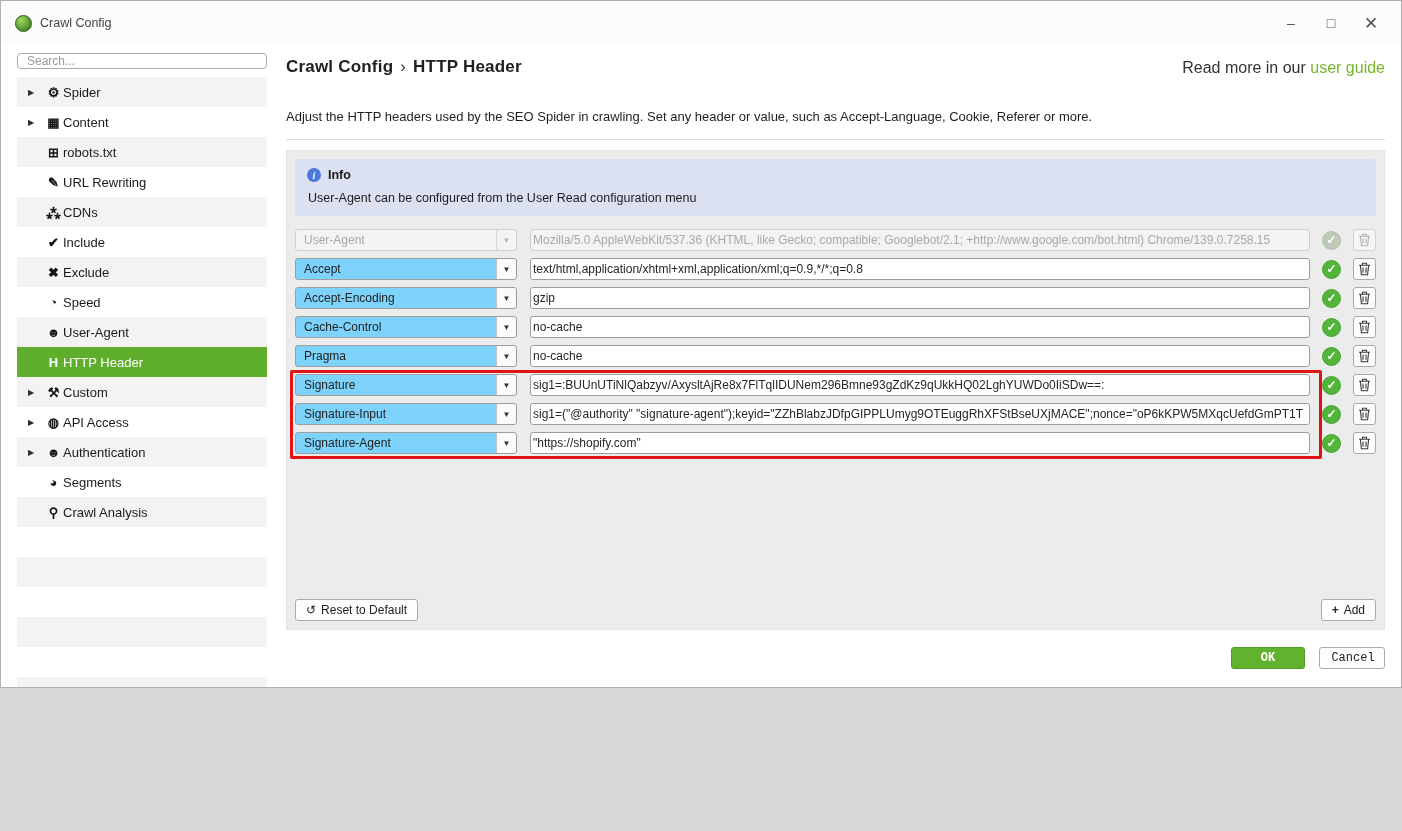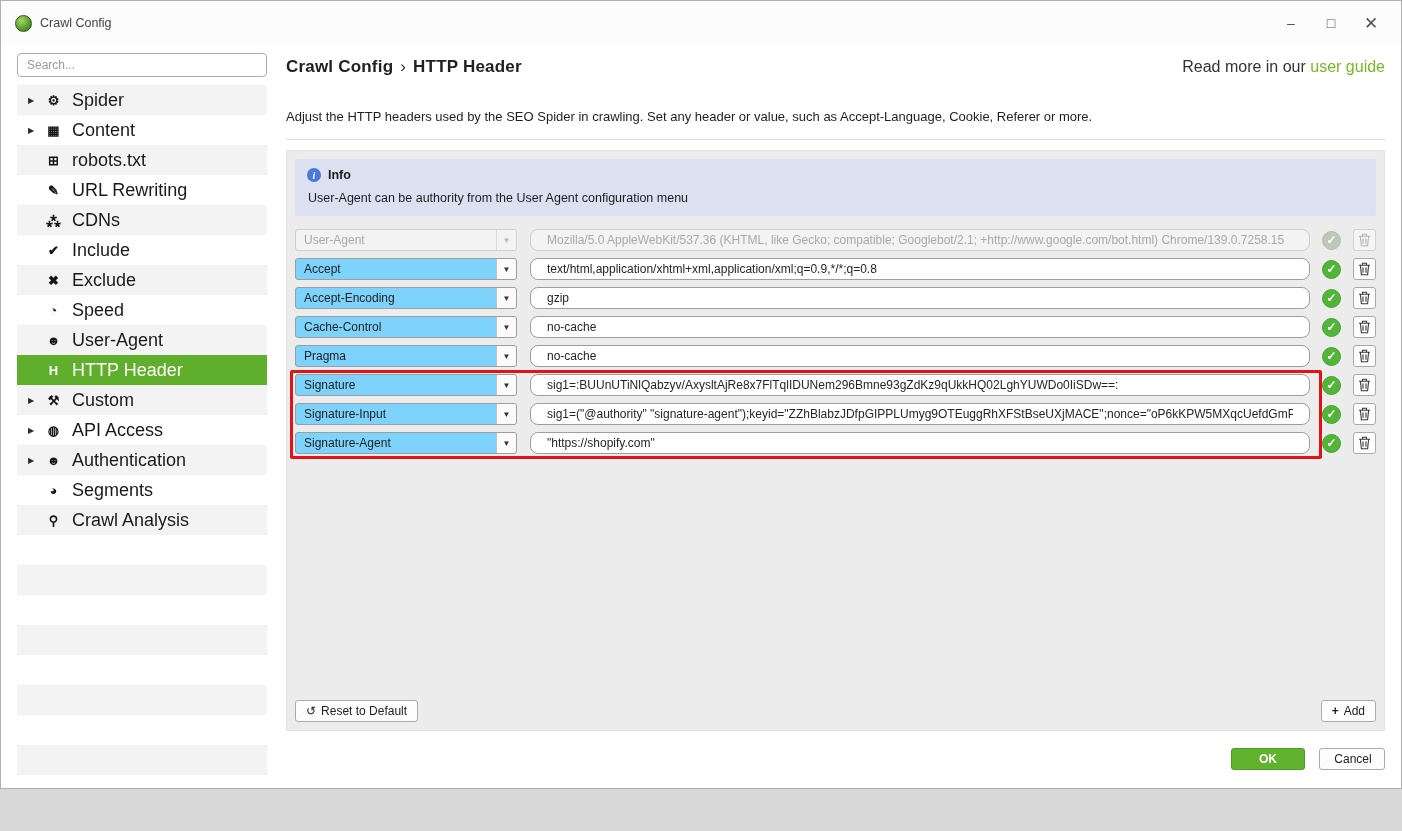--- a/index.html
+++ b/index.html
@@ -1,19 +1,19 @@
 <!DOCTYPE html>
 <html><head>
 <meta charset="utf-8">
 <style>
   * { box-sizing: border-box; }
   html,body { margin:0; padding:0; background:#d8d8d8; }
   body { width:1402px; height:831px; font-family:"Liberation Sans", sans-serif; }
 
-  .window { width:1402px; height:789px; background:#ffffff; border:1px solid #b0b0b0;
+  .window { width:1402px; height:688px; background:#ffffff; border:1px solid #b0b0b0;
             display:flex; flex-direction:column; overflow:hidden; }
 
   
   .titlebar { height:44px; flex:0 0 44px; display:flex; align-items:center; padding:0 10px 0 14px; background:#fcfcfc; }
   .app-logo { width:17px; height:17px; border-radius:50%;
               background:radial-gradient(circle at 35% 30%, #a6d95f 0%, #5e9e33 55%, #33691e 100%);
               border:1px solid #2e5d18; margin-right:8px; }
   .win-title { font-size:12.5px; color:#444; }
   .win-controls { margin-left:auto; display:flex; align-items:center; }
   .win-btn { width:40px; height:30px; display:flex; align-items:center; justify-content:center;
@@ -27,26 +27,26 @@
   .sidebar { width:250px; flex:0 0 250px; display:flex; flex-direction:column; }
   .search-input { width:250px; height:24px; border:1px solid #ababab; border-radius:4px;
                   padding:0 9px; font-size:12px; color:#333; outline:none; font-family:inherit; }
   .search-input::placeholder { color:#9a9a9a; }
   .side-list { margin-top:8px; width:250px; }
   .side-item { height:30px; display:flex; align-items:center; background:#ffffff; }
   .side-item:nth-child(odd) { background:#f3f3f3; }
   .side-item.selected { background:#5fae2c; }
   .side-item .arrow { width:14px; margin-left:7px; font-size:8px; color:#2b2b2b; text-align:center; }
   .side-item .icon  { width:19px; margin-left:6px; text-align:center; font-size:13px; color:#141414; font-weight:bold; }
-  .side-item .label { margin-left:9px; font-size:18px; color:#1a1a1a; }
+  .side-item .label { font-size:13px; color:#1a1a1a; }
   .side-item.selected .arrow, .side-item.selected .icon, .side-item.selected .label { color:#ffffff; }
 
   
   .main { flex:1; margin-left:19px; display:flex; flex-direction:column; min-height:0; }
-  .main-head { display:flex; align-items:center; margin-top:4px; }
+  .main-head { display:flex; align-items:flex-end; margin-top:4px; }
   .breadcrumb { font-size:17px; font-weight:600; color:#212121; letter-spacing:.2px; }
   .breadcrumb .sep { margin:0 7px; font-weight:400; color:#333; }
   .readmore { margin-left:auto; font-size:16px; color:#333; }
   .readmore a { color:#76b82a; text-decoration:none; }
   .description { margin-top:32px; font-size:13px; color:#1f1f1f; }
   .rule { border:none; border-top:1px solid #dedede; margin:15px 0 10px 0; }
 
   
   .panel { flex:1; background:#ececec; border:1px solid #e2e2e2; padding:8px; display:flex; flex-direction:column; min-height:0; }
 
@@ -59,21 +59,21 @@
 
   
   .rows { position:relative; }
   .hrow { display:flex; align-items:center; height:22px; margin-bottom:7px; }
   .combo { width:222px; flex:0 0 222px; height:22px; background:#7dd3fc; border:1px solid #9e9e9e; border-radius:3px;
            display:flex; align-items:center; overflow:hidden; }
   .combo-text { flex:1; padding:0 8px; font-size:12px; color:#222; white-space:nowrap; overflow:hidden; }
   .combo-arrow { width:20px; height:100%; border-left:1px solid #c2c2c2; display:flex; align-items:center;
                  justify-content:center; font-size:8px; color:#333; background:#fafafa; }
   .value-wrap { flex:1; margin-left:13px; }
-  .value-input { width:100%; height:22px; border:1px solid #9e9e9e; border-radius:8px; padding:0 16px;
+  .value-input { width:100%; height:22px; border:1px solid #9e9e9e; border-radius:3px; padding:0 2px;
                  font-size:12px; color:#262626; font-family:inherit; background:#fff; outline:none;
                  white-space:nowrap; overflow:hidden; text-overflow:clip; }
   .check { width:19px; height:19px; flex:0 0 19px; margin-left:12px; border-radius:50%; background:#53b43a;
            border:1px solid #46a32e; color:#fff; font-size:12px; font-weight:bold; line-height:17px; text-align:center; }
   .trash { width:23px; height:22px; flex:0 0 23px; margin-left:12px; background:#fdfdfd;
            border:1px solid #a9a9a9; border-radius:3px; display:flex; align-items:center; justify-content:center; padding:0; }
 
   .hrow.disabled .combo, .hrow.disabled .value-input { background:#f3f3f3; border-color:#cfcfcf; color:#a9a9a9; }
   .hrow.disabled .combo-text { color:#a9a9a9; }
   .hrow.disabled .combo-arrow { background:#f3f3f3; color:#b5b5b5; border-left-color:#dadada; }
@@ -85,21 +85,21 @@
              border:3px solid #e01414; border-radius:2px; pointer-events:none; z-index:3; }
 
   .panel-footer { margin-top:auto; display:flex; justify-content:space-between; align-items:center; }
   .btn { height:22px; font-size:12px; color:#222; background:#fdfdfd; border:1px solid #ababab; border-radius:3px;
          padding:0 10px; display:inline-flex; align-items:center; font-family:inherit; }
   .btn .bicon { margin-right:5px; font-size:12px; }
   .btn-add .bicon { font-weight:bold; }
 
   
   .dialog-footer { flex:0 0 auto; display:flex; justify-content:flex-end; align-items:flex-start;
-                   gap:14px; margin:17px 0 18px 0; }
+                   gap:14px; margin:17px 0 18px 0;font-family:Liberation Mono, monospace; }
   .btn-ok { background:#61b22c; border-color:#4f9c1f; color:#fff; width:74px; justify-content:center; font-weight:bold; }
   .btn-cancel { width:66px; justify-content:center;padding-left:12px; }
 </style>
 </head>
 <body>
 
 <div class="window">
 
   <div class="titlebar">
     <span class="app-logo"></span>
@@ -218,21 +218,21 @@
 
       <hr class="rule">
 
       <div class="panel">
 
         <div class="infobox">
           <div class="info-title">
             <span class="info-i">i</span>
             <span>Info</span>
           </div>
-          <div class="info-msg">User-Agent can be authority from the User Agent configuration menu</div>
+          <div class="info-msg">User-Agent can be configured from the User Read configuration menu</div>
         </div>
 
         <div class="rows">
           <div class="red-box"></div>
         <div class="hrow disabled">
     <div class="combo">
       <span class="combo-text">User-Agent</span>
       <span class="combo-arrow">▼</span>
     </div>
     <div class="value-wrap">

